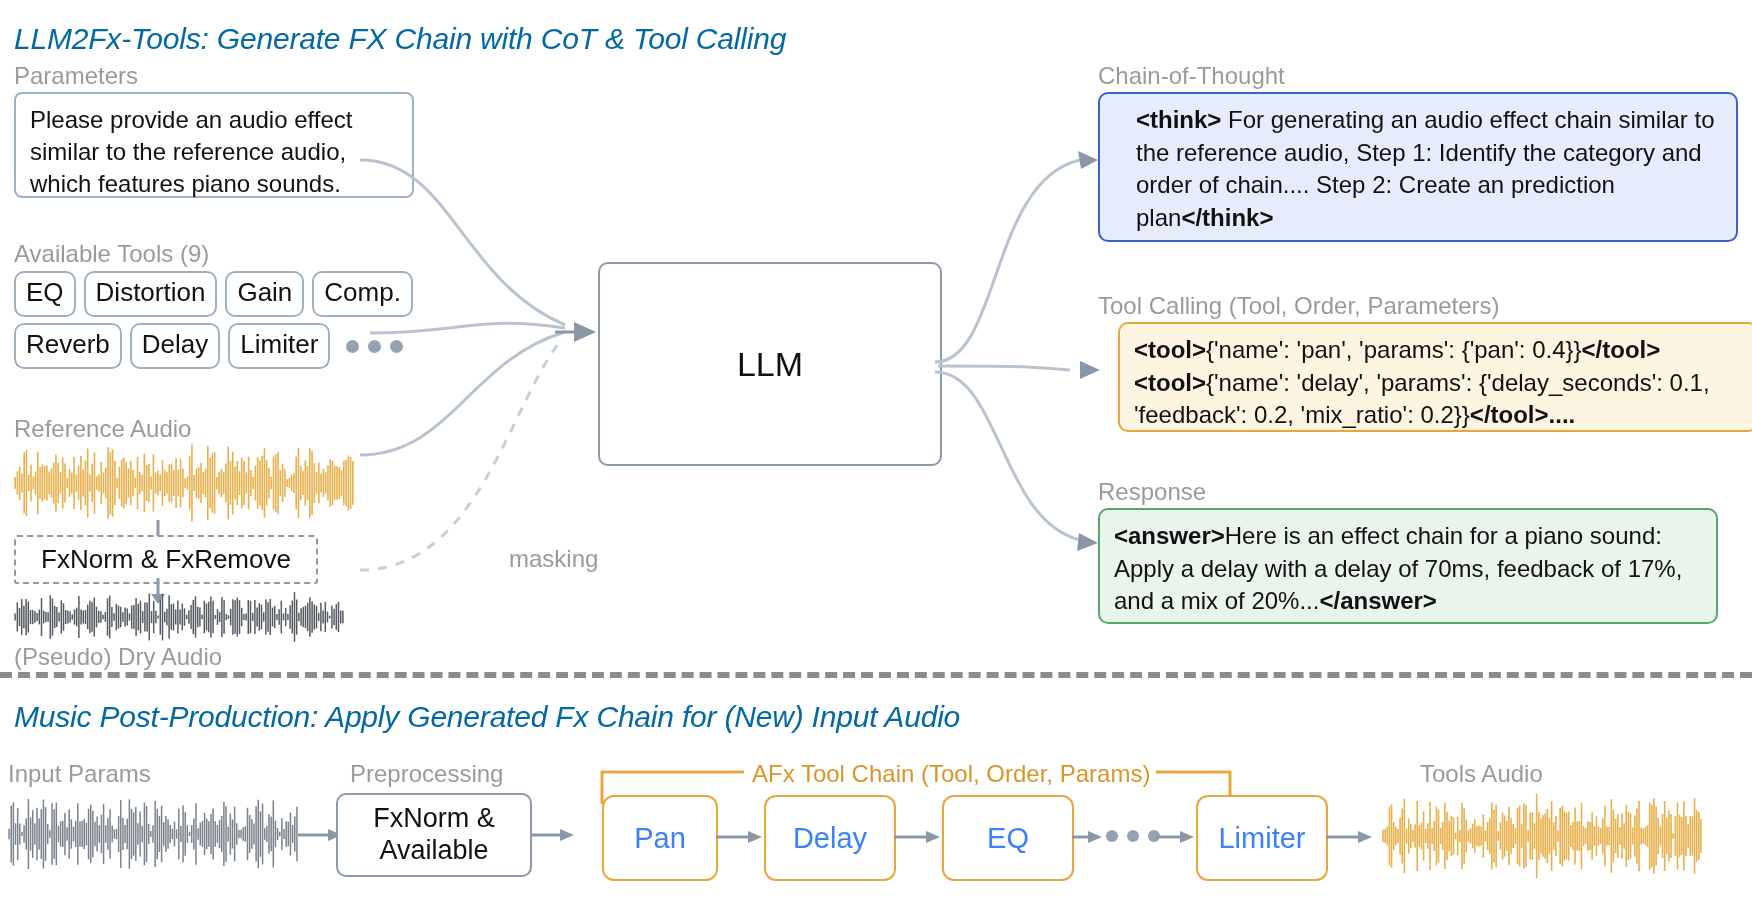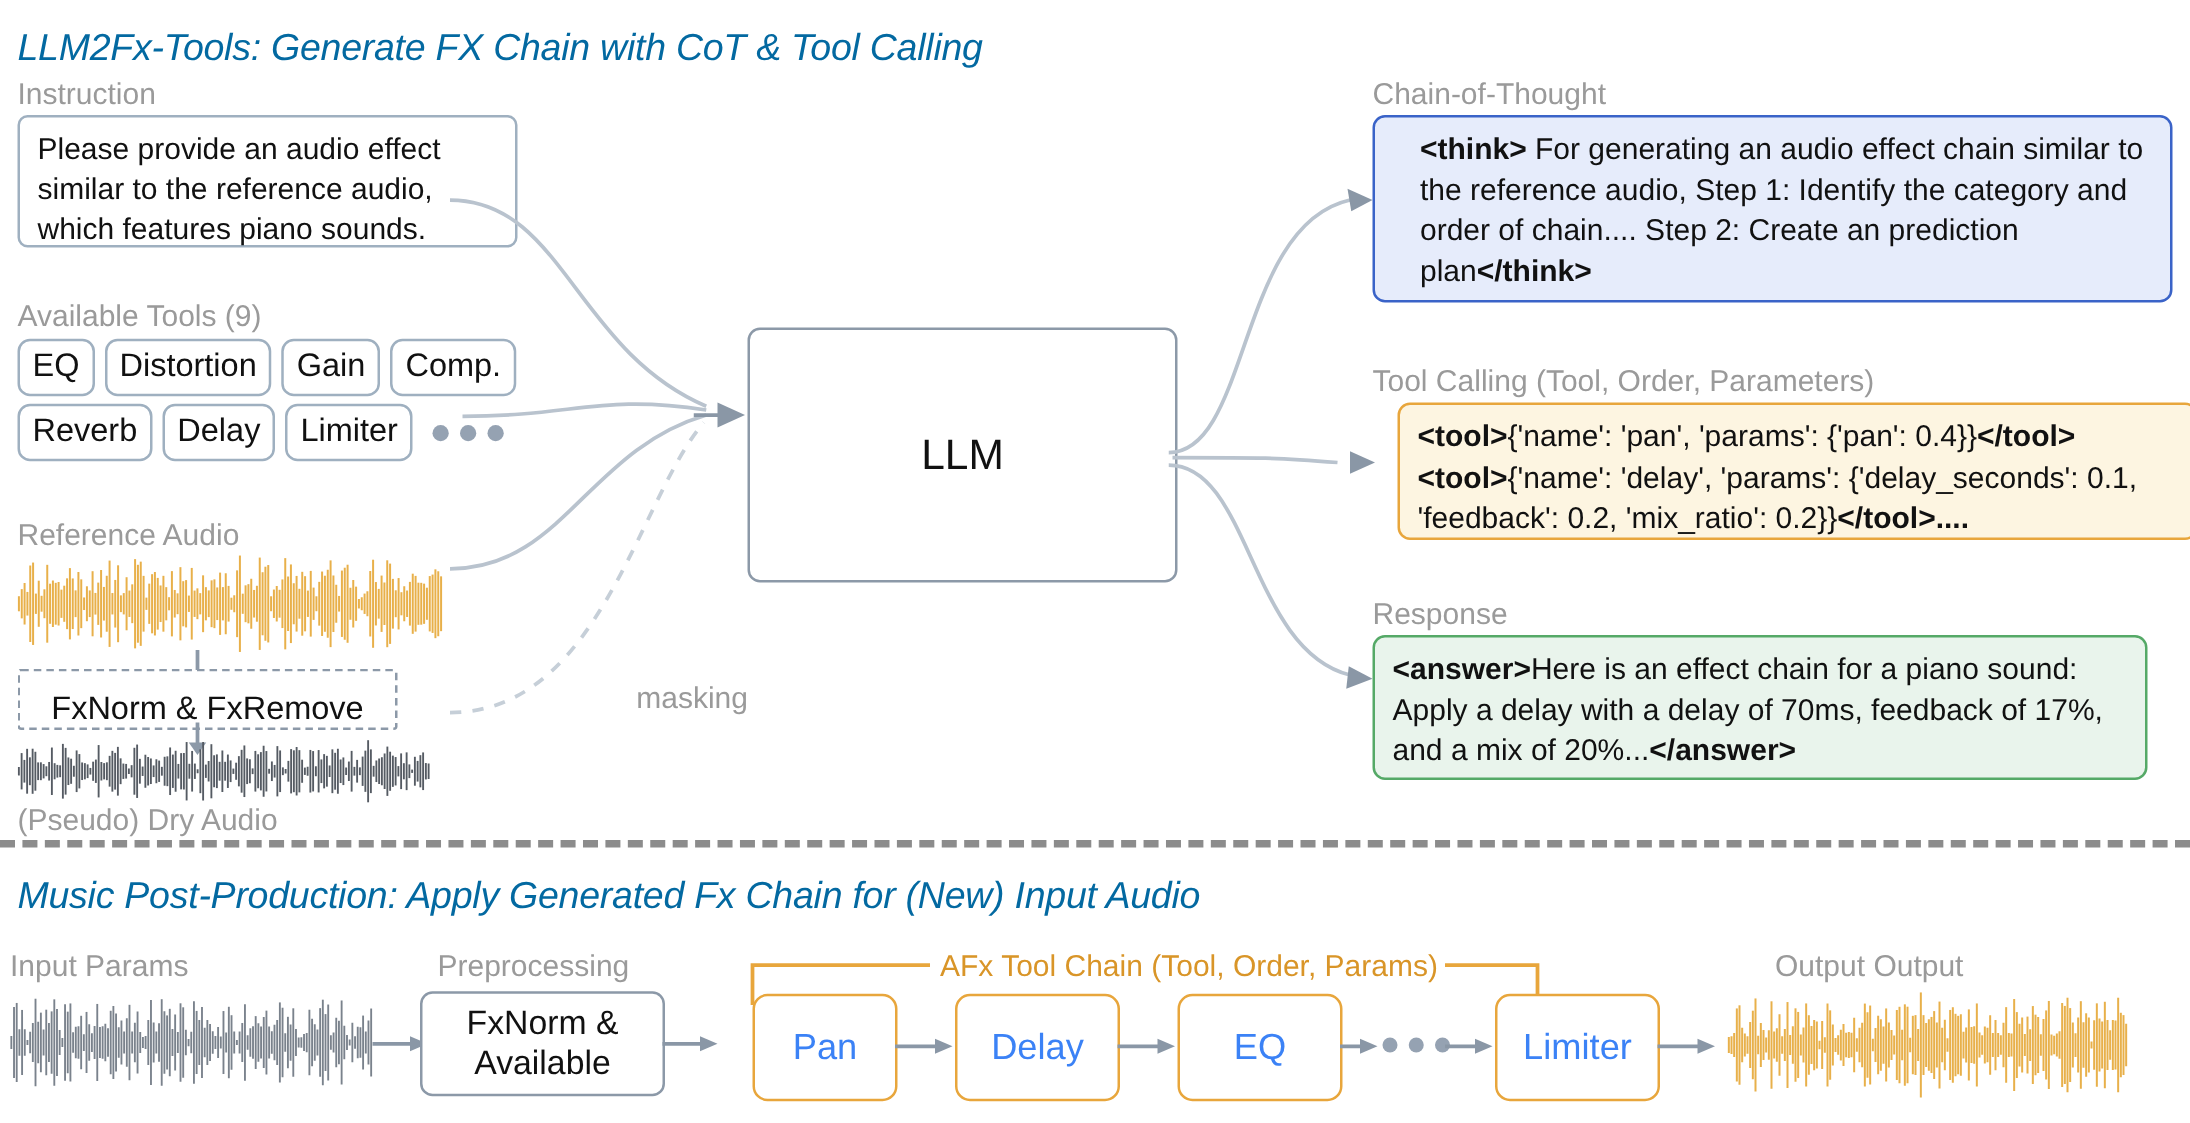--- a/index.html
+++ b/index.html
@@ -38,21 +38,21 @@
     display:inline-flex;align-items:center;justify-content:center;
     padding:2px 10px 5px 10px;box-sizing:border-box;height:46px;
   }
   .llm-box{
     border:2px solid #8c99a8;border-radius:10px;background:#fff;
     display:flex;align-items:center;justify-content:center;
     font-size:34px;color:#111;
   }
   .dash-box{
     border:2px dashed #8c99a8;border-radius:3px;background:#fff;
-    display:flex;align-items:flex-end;justify-content:center;
+    display:flex;align-items:center;justify-content:center;
     font-size:26px;color:#111;
   }
   .out-box{
     border-radius:10px;box-sizing:border-box;
     padding:10px 14px 12px 14px;
     font-size:24px;line-height:1.36;color:#111;
   }
   .cot-box{border:2px solid #3a63c8;background:#e6ecfb;padding-left:36px;}
   .tool-box{border:2px solid #e8a63c;background:#fdf5e1;margin-left:20px;}
   .resp-box{border:2px solid #55a967;background:#e9f4ec;}
@@ -80,21 +80,21 @@
   }
   svg{overflow:visible;}
 </style>
 </head>
 <body>
 
 <div class="stage">
 
   <div class="abs sec-title" style="left:14px;top:22px;">LLM2Fx-Tools: Generate FX Chain with CoT &amp; Tool Calling</div>
 
-  <div class="abs field-label" style="left:14px;top:62px;">Instruction</div>
+  <div class="abs field-label" style="left:14px;top:62px;">Parameters</div>
   <div class="abs instr-box" style="left:14px;top:92px;width:400px;height:106px;">
     <span>Please provide an audio effect similar to the reference audio, which features piano sounds.</span>
   </div>
 
   <div class="abs field-label" style="left:14px;top:240px;text-align:right;">Available Tools (9)</div>
   <div class="abs" style="left:14px;top:271px;display:flex;gap:8px;">
     <div class="tool-chip">EQ</div>
     <div class="tool-chip">Distortion</div>
     <div class="tool-chip">Gain</div>
     <div class="tool-chip">Comp.</div>
@@ -685,21 +685,21 @@
     <path d="M38,10 L24,4 L24,16 Z" fill="#8a97a6"></path>
   </svg>
 
   <div class="abs fx-box" style="left:1196px;top:795px;width:128px;height:82px;">Limiter</div>
 
   <svg class="abs" style="left:1326px;top:827px;" width="48" height="20">
     <line x1="0" y1="10" x2="34" y2="10" stroke="#8a97a6" stroke-width="3"></line>
     <path d="M46,10 L32,4 L32,16 Z" fill="#8a97a6"></path>
   </svg>
 
-  <div class="abs field-label" style="left:1420px;top:760px;">Output Output</div>
+  <div class="abs field-label" style="left:1420px;top:760px;">Tools Audio</div>
   <svg class="abs" style="left:1382px;top:793px;" width="320" height="86">
     <g id="wf-out">
         <line x1="1.07" y1="36.67" x2="1.07" y2="49.33" stroke="#e8b04a" stroke-width="1.6"></line>
         <line x1="3.20" y1="35.90" x2="3.20" y2="50.10" stroke="#e8b04a" stroke-width="1.6"></line>
         <line x1="5.33" y1="33.48" x2="5.33" y2="52.52" stroke="#e8b04a" stroke-width="1.6"></line>
         <line x1="7.47" y1="13.74" x2="7.47" y2="72.26" stroke="#e8b04a" stroke-width="1.6"></line>
         <line x1="9.60" y1="11.24" x2="9.60" y2="74.76" stroke="#e8b04a" stroke-width="1.6"></line>
         <line x1="11.73" y1="29.18" x2="11.73" y2="56.82" stroke="#e8b04a" stroke-width="1.6"></line>
         <line x1="13.87" y1="33.74" x2="13.87" y2="52.26" stroke="#e8b04a" stroke-width="1.6"></line>
         <line x1="16.00" y1="36.01" x2="16.00" y2="49.99" stroke="#e8b04a" stroke-width="1.6"></line>

